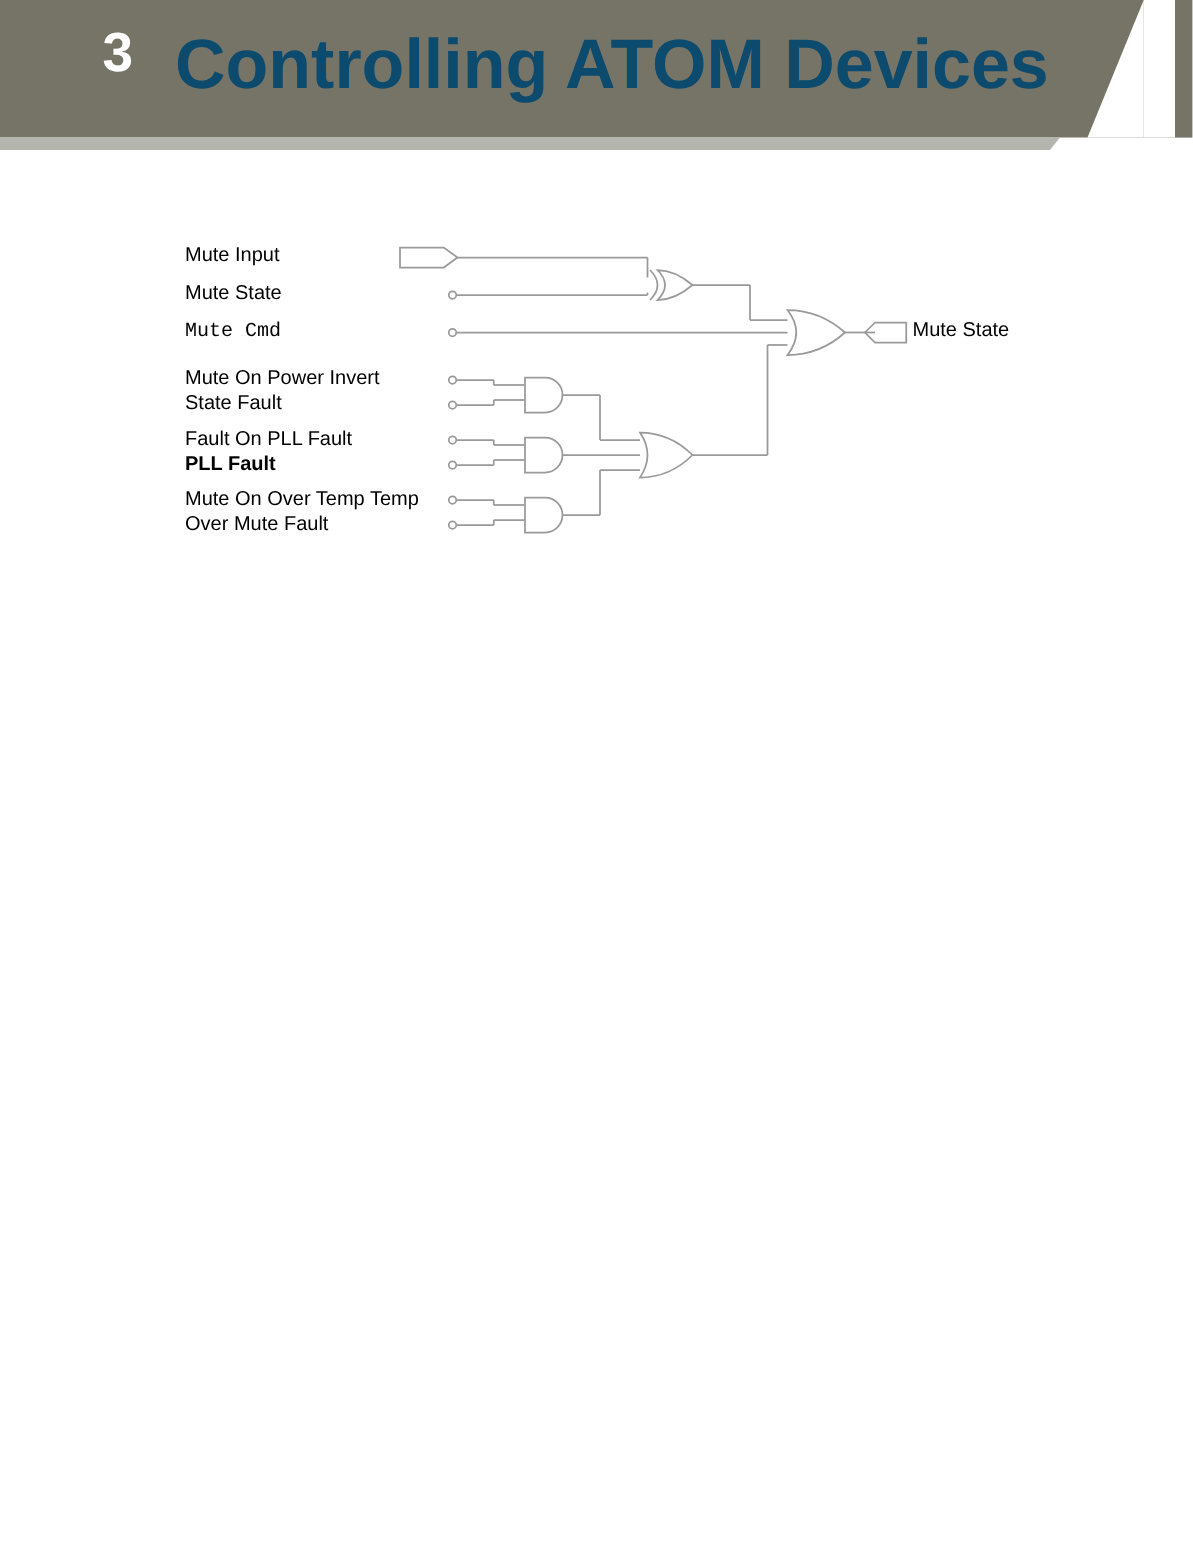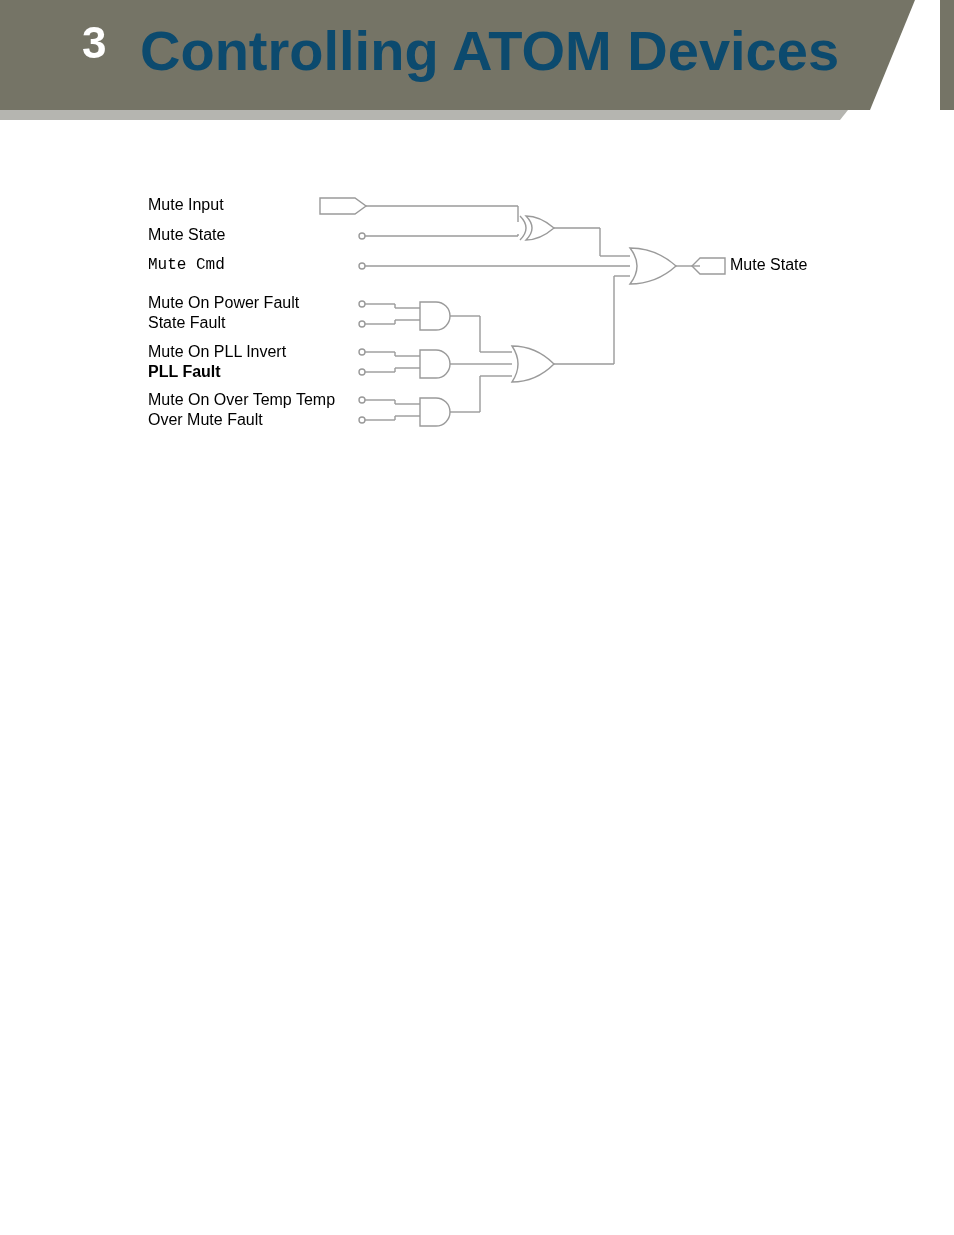--- a/index.html
+++ b/index.html
@@ -99,23 +99,23 @@
 <div class="chapter-num">3</div>
 <div class="chapter-title">Controlling ATOM Devices</div>
 <div class="underline-band"></div>
 <div class="underline-slant"></div>
 
 <div class="diagram">
 
   <div class="sig-label" style="left:8px; top:6px;">Mute Input</div>
   <div class="sig-label" style="left:8px; top:36px;">Mute State</div>
   <div class="sig-label" style="left:8px; top:66px;font-family:Liberation Mono, monospace;">Mute Cmd</div>
-  <div class="sig-label" style="left:8px; top:104px;">Mute On Power Fault</div>
+  <div class="sig-label" style="left:8px; top:104px;">Mute On Power Invert</div>
   <div class="sig-label" style="left:8px; top:124px;">State Fault</div>
-  <div class="sig-label" style="left:8px; top:153px;">Mute On PLL Invert</div>
+  <div class="sig-label" style="left:8px; top:153px;">Fault On PLL Fault</div>
   <div class="sig-label" style="left:8px; top:173px;font-weight:bold;">PLL Fault</div>
   <div class="sig-label" style="left:8px; top:201px;">Mute On Over Temp Temp</div>
   <div class="sig-label" style="left:8px; top:221px;">Over Mute Fault</div>
 
   <div class="sig-label" style="left:590px; top:66px;">Mute State</div>
 
   <svg width="700" height="260" style="position:absolute;left:0;top:0;">
     <g fill="none" stroke="#9a9a9a" stroke-width="1.4">
 
       <path d="M180,8 L215,8 L226,16 L215,24 L180,24 Z"></path>

